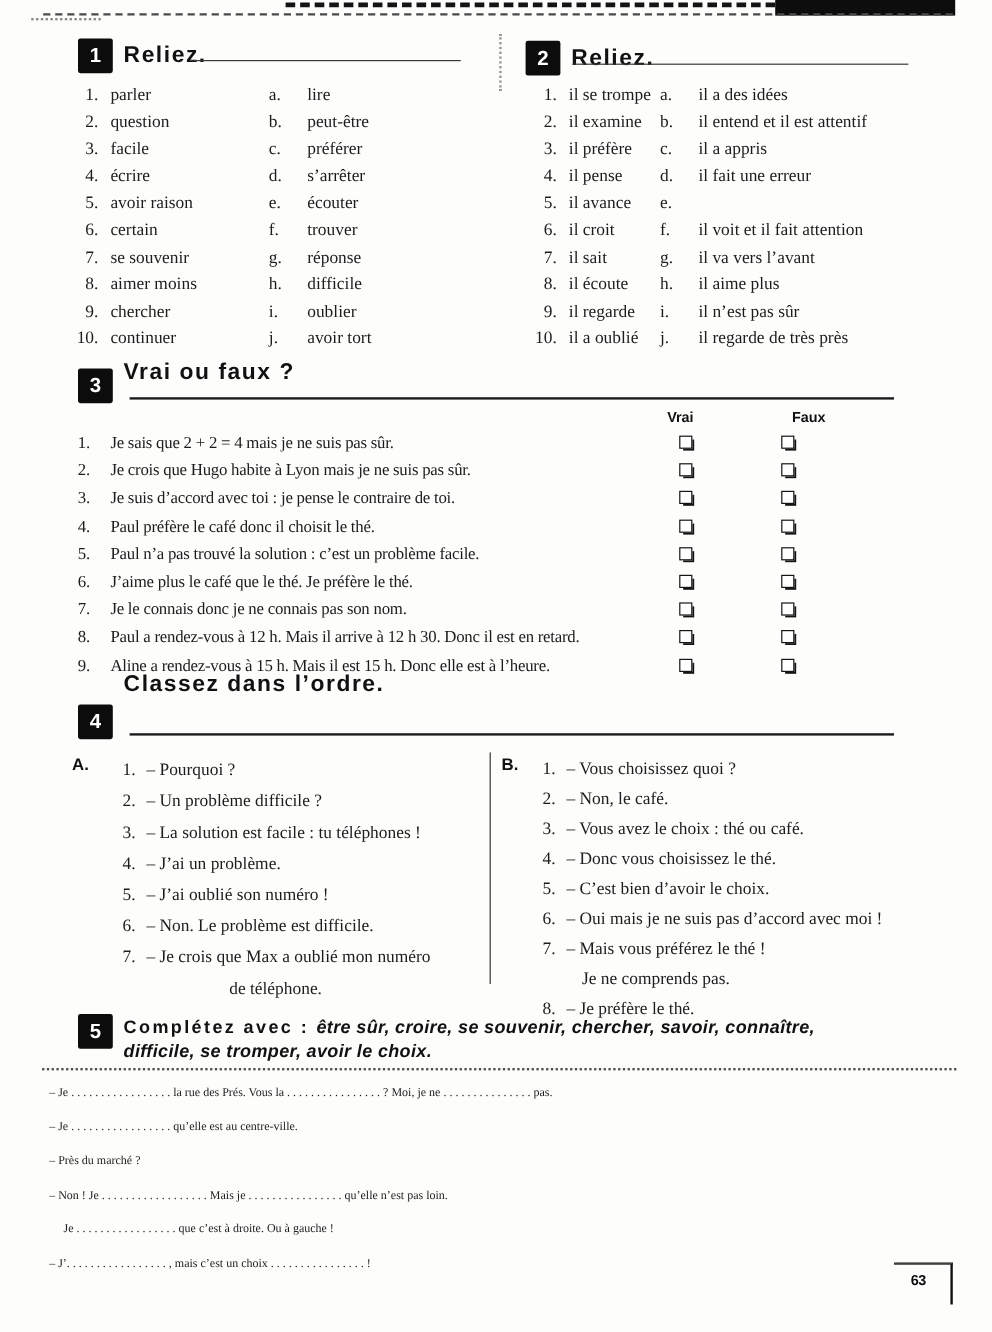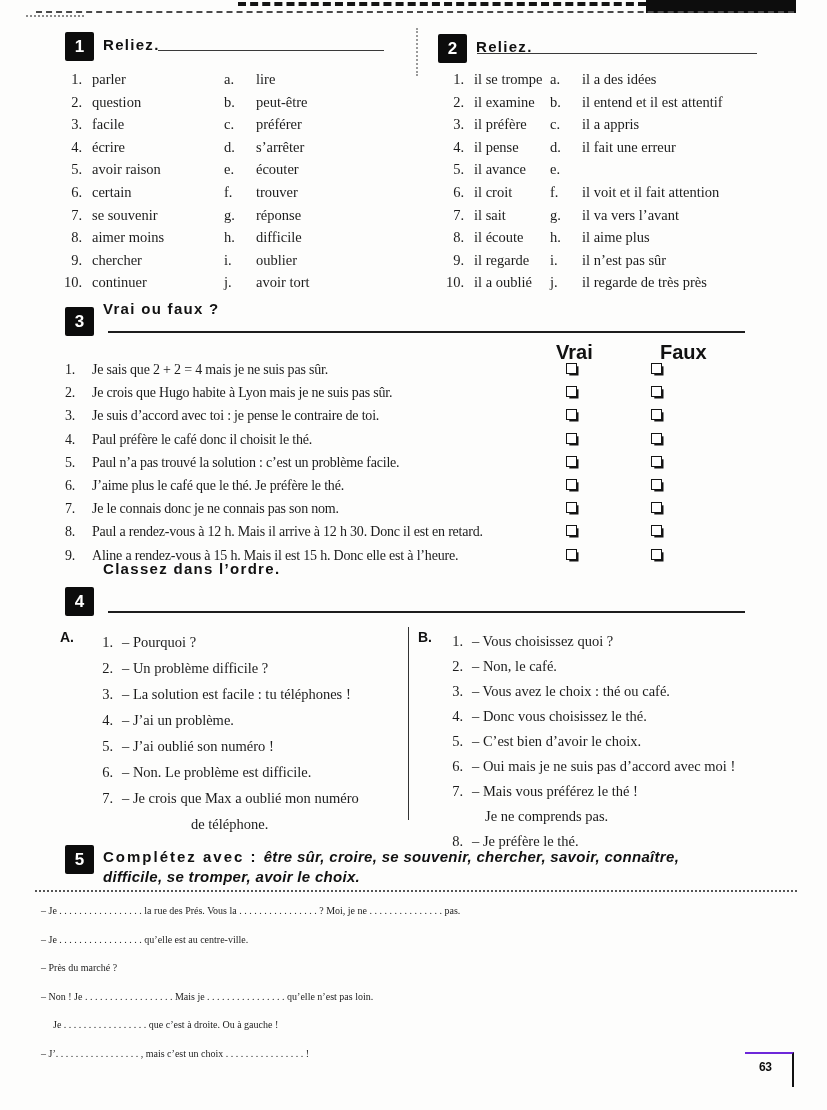--- a/index.html
+++ b/index.html
@@ -19,21 +19,21 @@
   .hdr-ticks{position:absolute;left:26px;top:15px;width:58px;border-top:2px dotted #8a8a8a;}
   
   .badge{
     position:absolute;width:29px;height:29px;background:#0c0c0c;color:#fff;
     font-family:"Liberation Sans","DejaVu Sans",sans-serif;font-weight:bold;font-size:17px;
     display:flex;align-items:center;justify-content:center;border-radius:2px;
   }
   .ex-title{
     position:absolute;
     font-family:"Liberation Sans","DejaVu Sans",sans-serif;
-    font-weight:bold;font-size:15px;letter-spacing:1.3px;color:#111;
+    font-weight:bold;font-size:19px;letter-spacing:1.3px;color:#111;
     white-space:nowrap;
   }
   .rule{position:absolute;border-top:1.6px solid #3a3a3a;}
   .rule-thick{position:absolute;border-top:2px solid #1d1d1d;}
   .vdot{position:absolute;left:416px;top:28px;height:48px;border-left:2px dotted #9a9a9a;}
   
   .mlist{position:absolute;top:68px;font-size:14.5px;}
   .mlist-1{left:58px;width:350px;}
   .mlist-2{left:436px;width:380px;}
   .mrow{display:flex;line-height:22.6px;white-space:nowrap;}
@@ -41,21 +41,21 @@
   .mlist-1 .num{width:24px;}
   .mlist-2 .num{width:28px;}
   .mlist-1 .term{width:132px;}
   .mlist-2 .term{width:76px;}
   .mrow .letter{width:26px;margin-right:6px;}
   .mrow .def{flex:1;}
   
   .vf-head{
     position:absolute;top:341px;
     font-family:"Liberation Sans","DejaVu Sans",sans-serif;
-    font-weight:bold;font-size:20px;color:#111;
+    font-weight:bold;font-size:12px;color:#111;
   }
   .vf-head.vrai{left:556px;}
   .vf-head.faux{left:640px;padding-left:20px;}
   .vflist{position:absolute;left:35px;top:358px;width:770px;font-size:14px;letter-spacing:-0.2px;}
   .vfrow{position:relative;display:flex;line-height:23.2px;white-space:nowrap;}
   .vfrow .num{width:40px;text-align:right;margin-right:17px;}
   .vfrow .stmt{flex:1;}
   .cbx{
     position:absolute;top:5px;display:inline-block;width:9px;height:9px;
     border:1.8px solid #141414;background:#fff;
@@ -88,21 +88,21 @@
   }
   .ex5-title .prefix{letter-spacing:2px;}
   .ex5-title .verbs{font-style:italic;letter-spacing:0.3px;}
   .dotted-rule{position:absolute;left:35px;top:890px;width:762px;border-top:2px dotted #555;}
   .filllist{position:absolute;left:41px;top:897px;width:775px;font-size:10px;}
   .fillline{line-height:28.5px;white-space:nowrap;}
   .fillline.indent{padding-left:12px;}
   
   .pagenum-box{
     position:absolute;left:745px;top:1052px;width:47px;height:33px;
-    border-top:2px solid #6d28d9;border-right:2px solid #111;
+    border-top:2px solid #404040;border-right:2px solid #111;
   }
   .pagenum{
     position:absolute;left:14px;top:6px;
     font-family:"Liberation Sans","DejaVu Sans",sans-serif;
     font-weight:bold;font-size:12px;color:#0b0b0b;letter-spacing:-0.5px;
   }
 </style>
 </head>
 <body>
 

